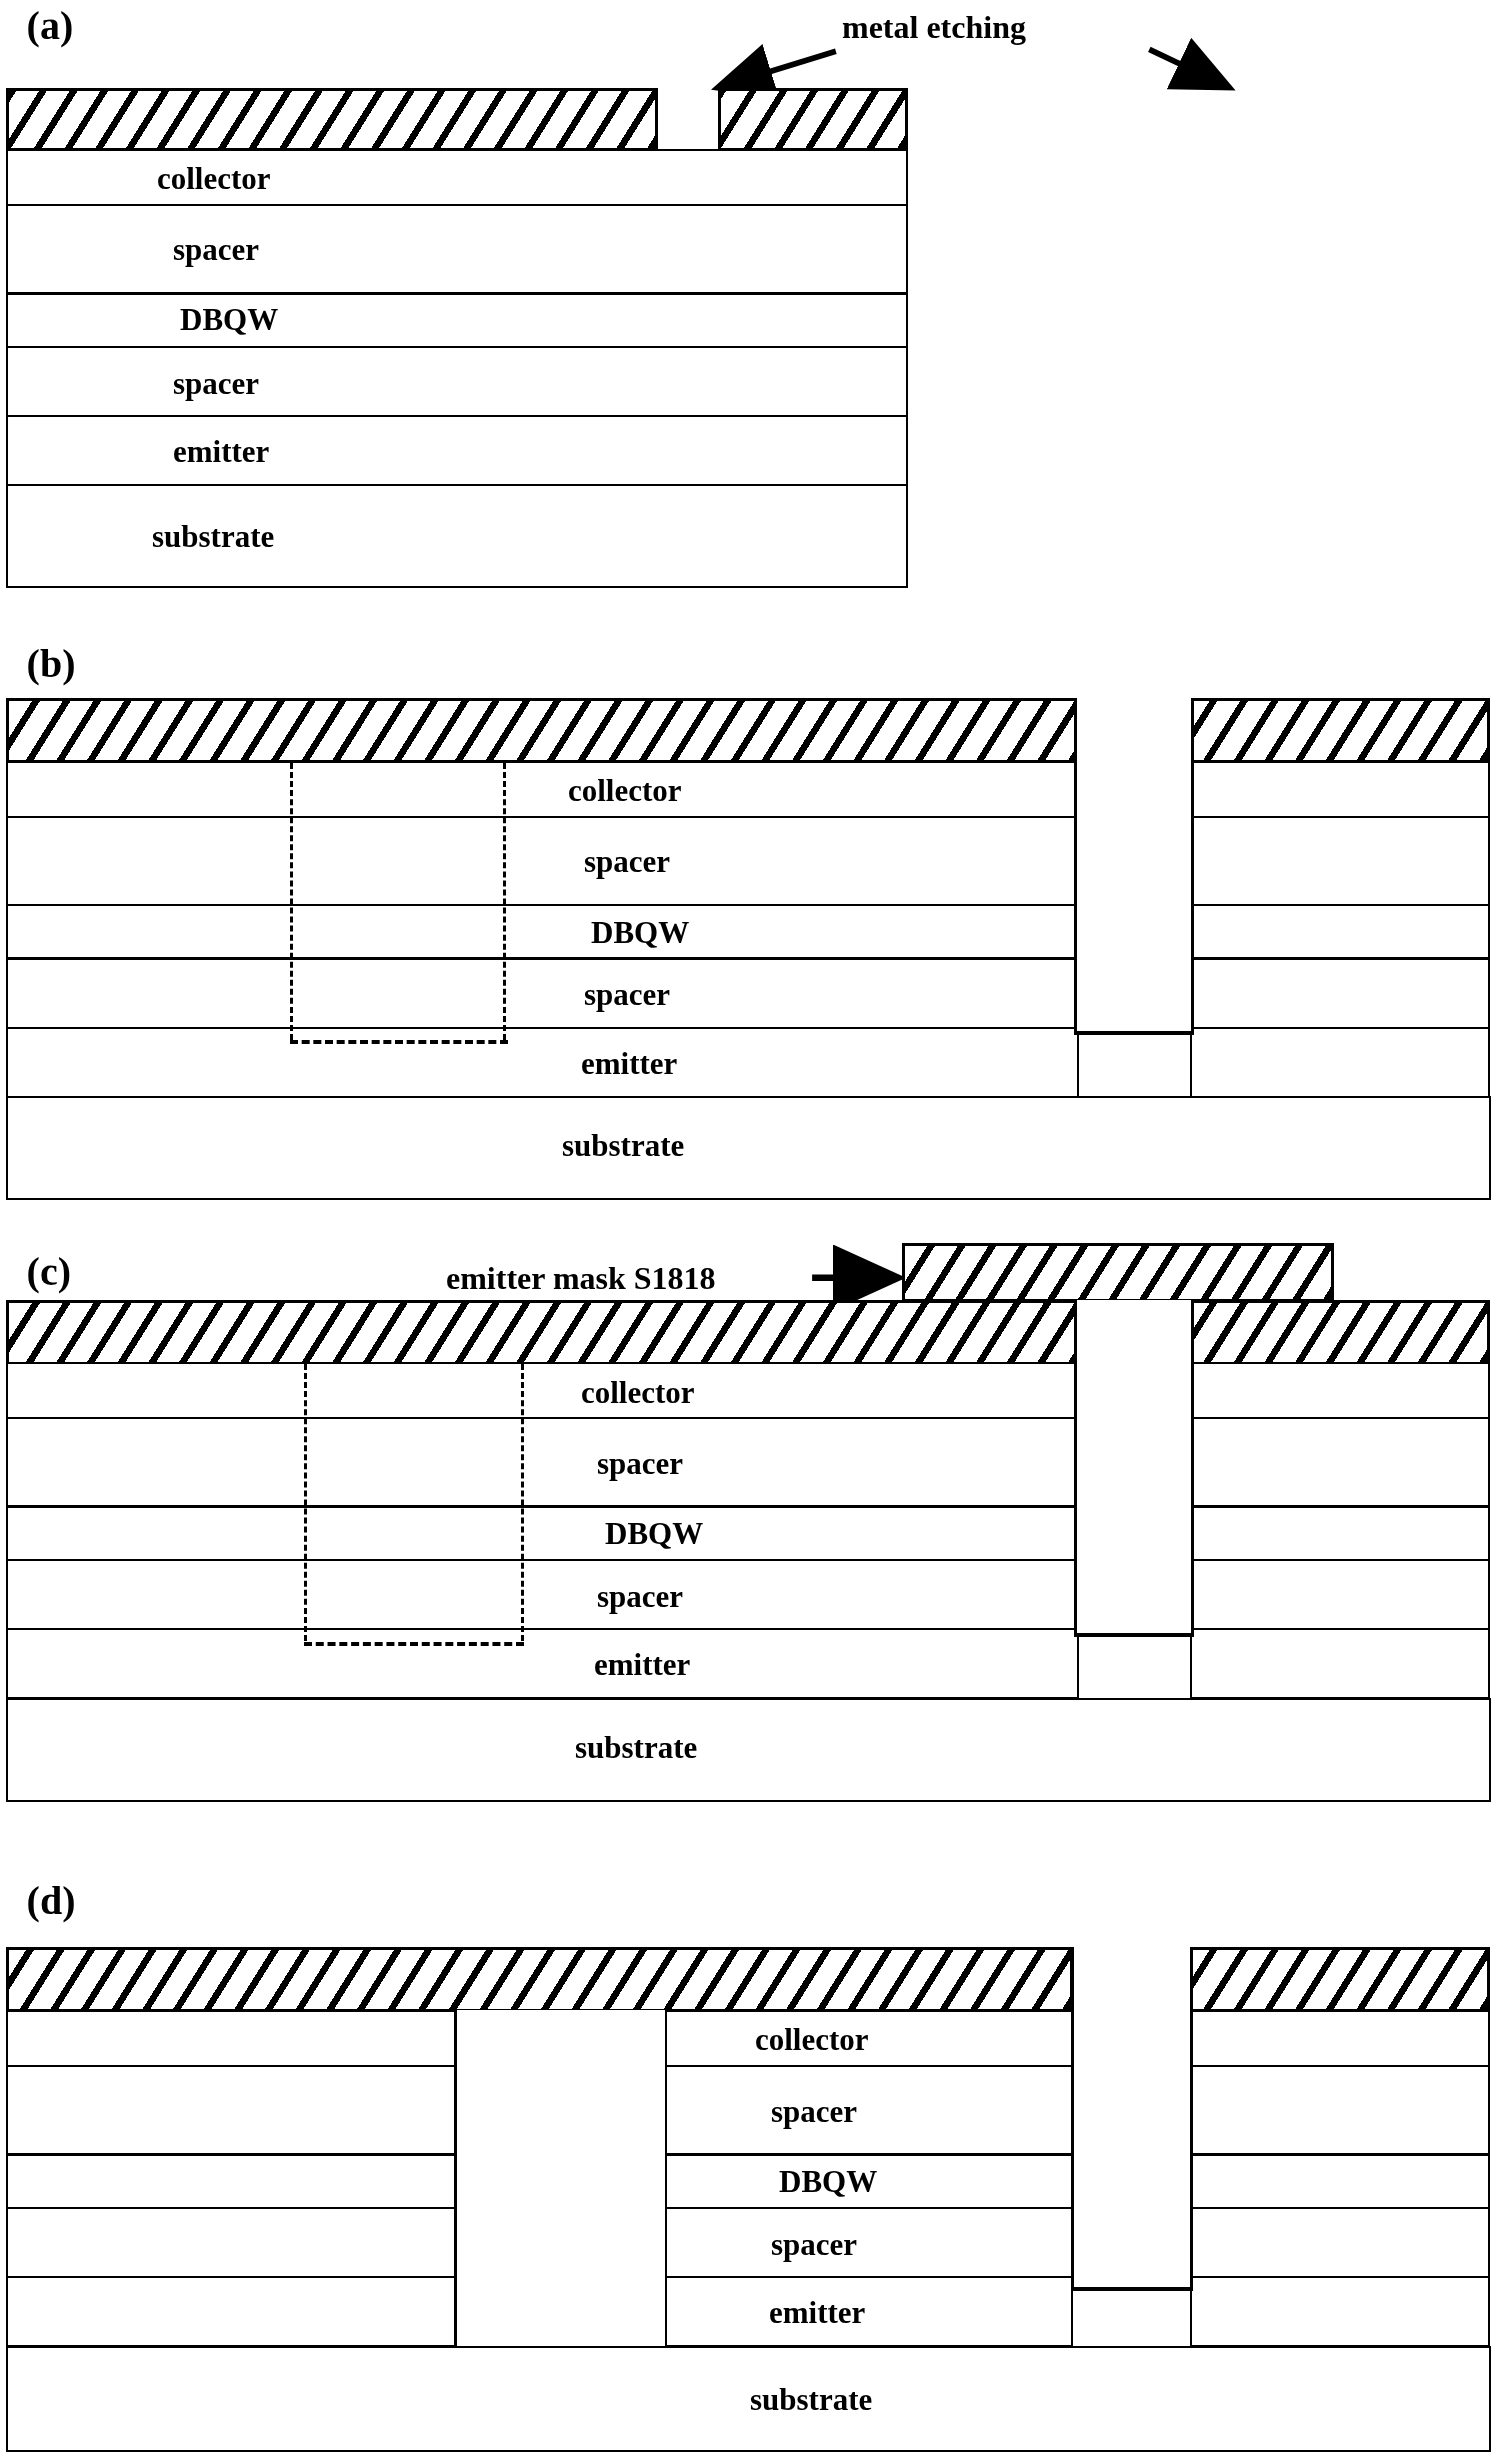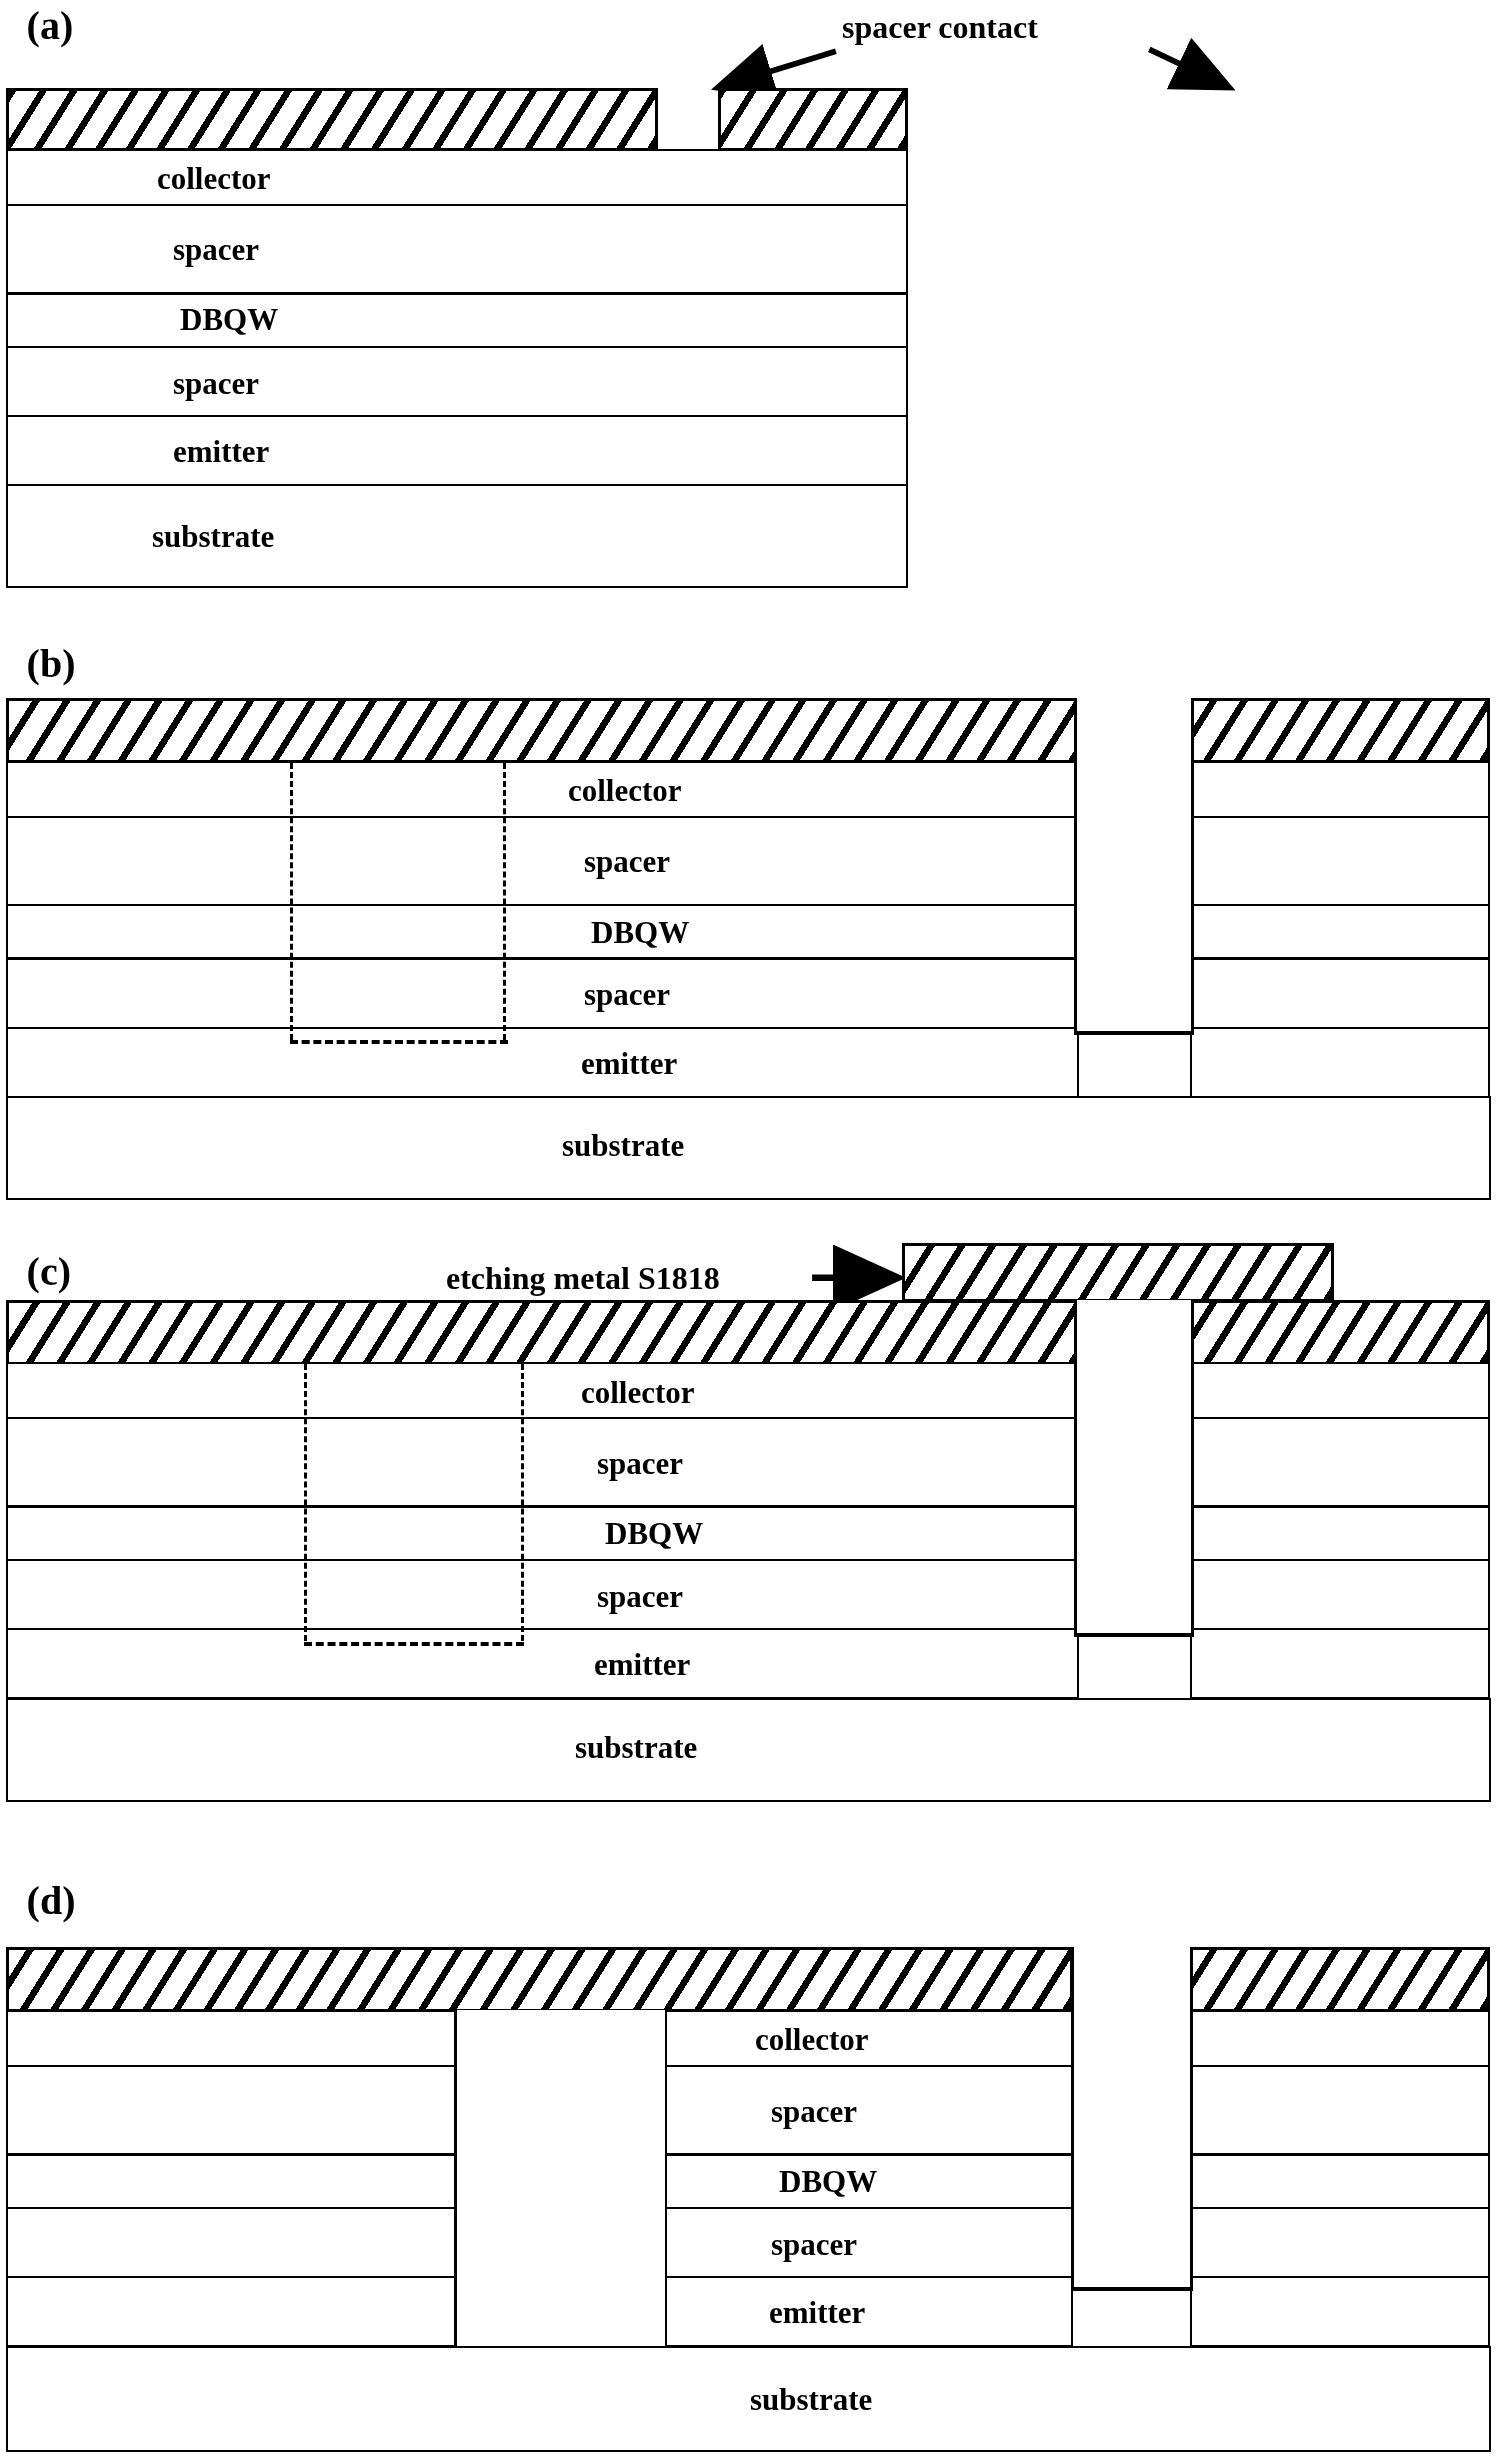--- a/index.html
+++ b/index.html
@@ -68,21 +68,21 @@
   }
   svg.arrows{position:absolute;overflow:visible;}
 </style>
 </head>
 <body>
 
 <div class="panel" style="top:0;height:608px;">
 
   <div class="panel-label" style="left:26.6px;top:5.7px;">(a)</div>
 
-  <div class="anno" style="left:842px;top:11.4px;">spacer contact</div>
+  <div class="anno" style="left:842px;top:11.4px;">metal etching</div>
 
   <svg class="arrows" style="left:0;top:0;width:1496px;height:114px;" viewBox="0 0 1575 120" width="1496" height="114">
     <defs>
       <marker id="ah1" markerWidth="12" markerHeight="12" refX="9" refY="5" orient="auto" markerUnits="strokeWidth">
         <path d="M0,0 L11,5 L0,10 z" fill="#000"></path>
       </marker>
     </defs>
     <line x1="880" y1="54" x2="760" y2="91" stroke="#000" stroke-width="6" marker-end="url(#ah1)"></line>
     <line x1="1210" y1="52" x2="1290" y2="90" stroke="#000" stroke-width="6" marker-end="url(#ah1)"></line>
   </svg>
@@ -149,21 +149,21 @@
     <div class="layer-label" style="left:584px;top:371px;">spacer</div>
     <div class="layer-label" style="left:581px;top:440px;">emitter</div>
     <div class="layer-label" style="left:562px;top:522px;">substrate</div>
   </div>
 </div>
 
 <div class="panel" style="top:1216px;height:627px;">
 
   <div class="panel-label" style="left:26.6px;top:36px;">(c)</div>
 
-  <div class="anno" style="left:446px;top:46px;">etching metal S1818</div>
+  <div class="anno" style="left:446px;top:46px;">emitter mask S1818</div>
 
   <svg class="arrows" style="left:0;top:0;width:1496px;height:152px;" viewBox="0 0 1575 160" width="1496" height="152">
     <defs>
       <marker id="ah2" markerWidth="12" markerHeight="12" refX="9" refY="5" orient="auto" markerUnits="strokeWidth">
         <path d="M0,0 L11,5 L0,10 z" fill="#000"></path>
       </marker>
     </defs>
     <line x1="855" y1="65" x2="940" y2="65" stroke="#000" stroke-width="7" marker-end="url(#ah2)"></line>
   </svg>
 

